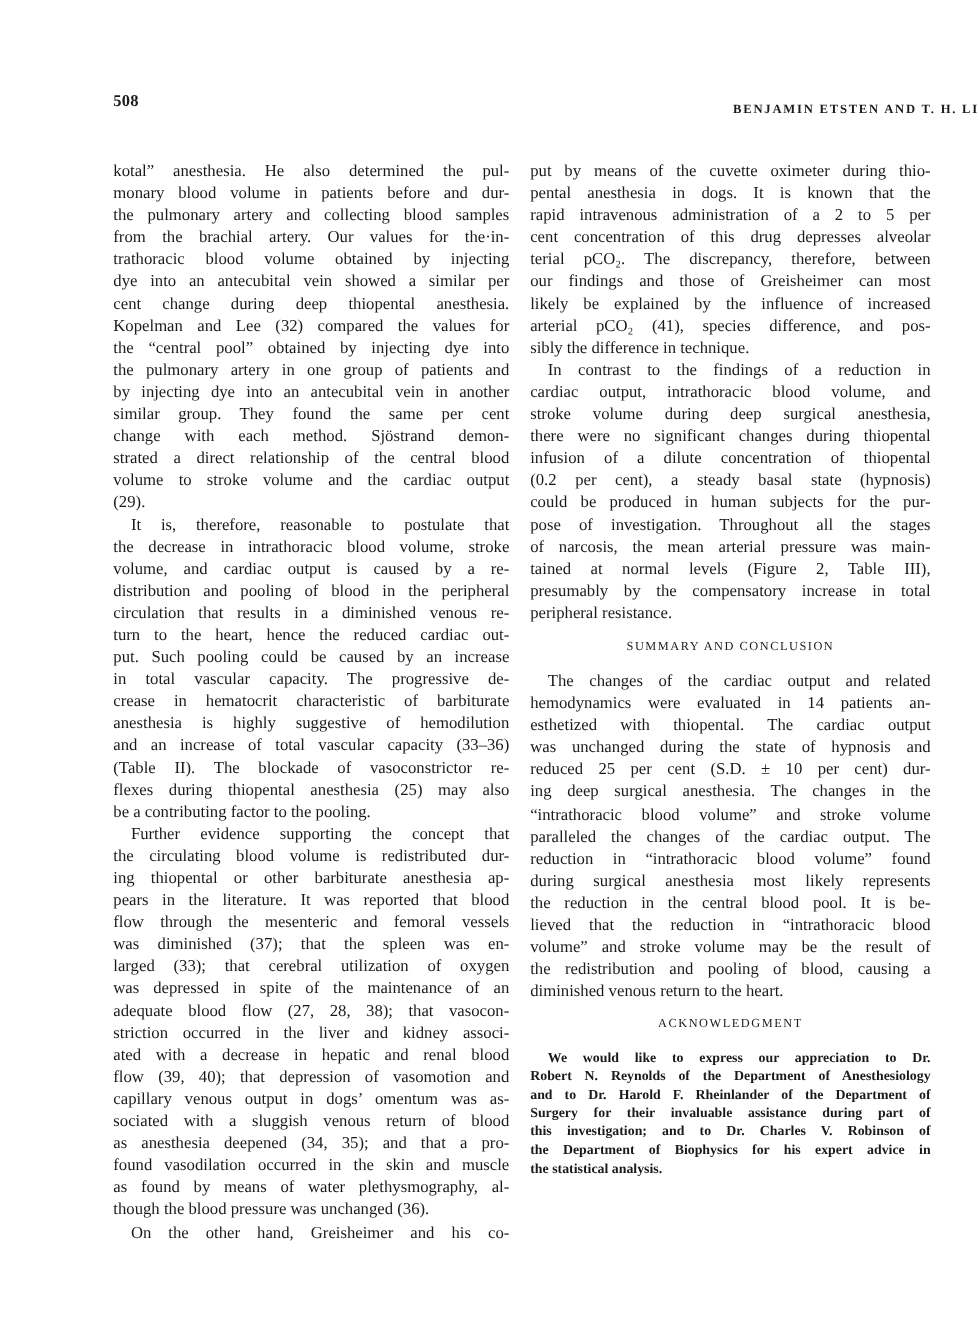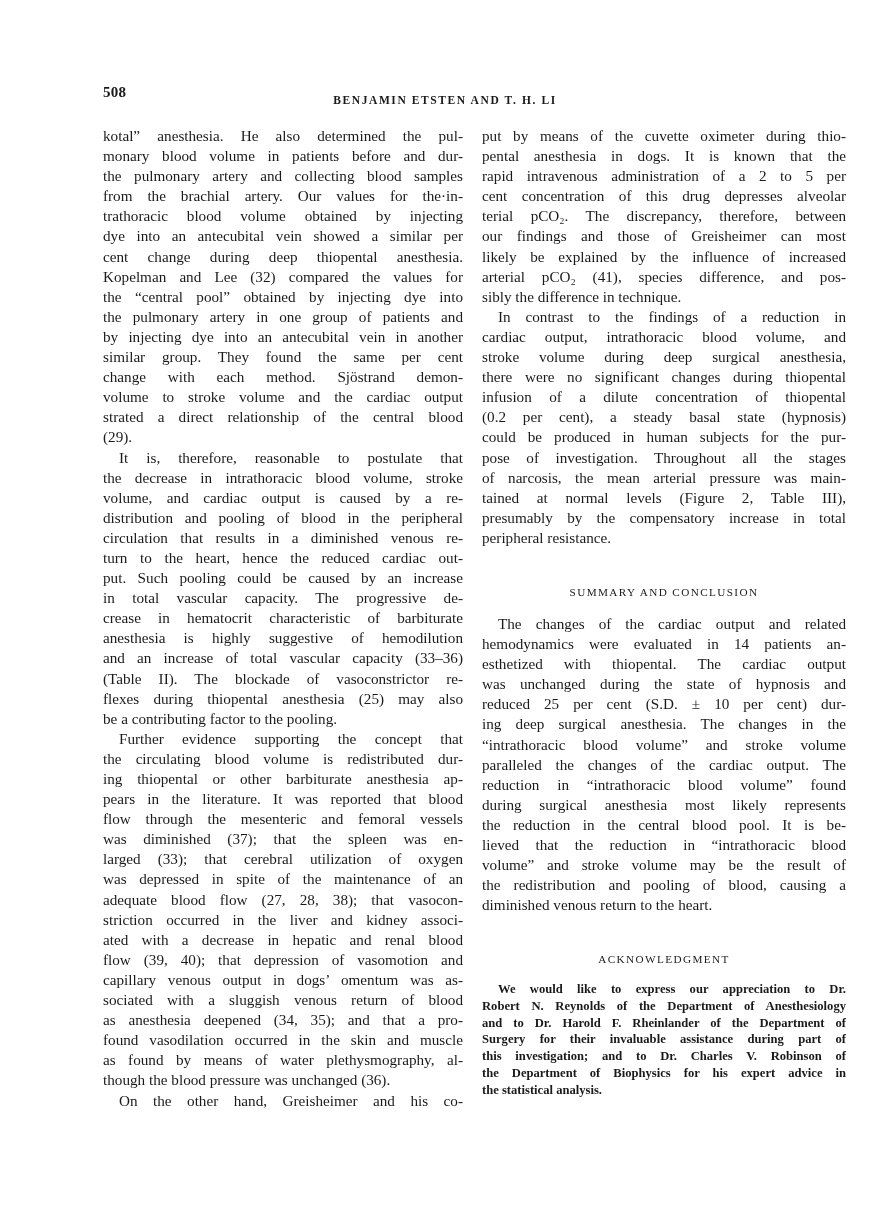--- a/index.html
+++ b/index.html
@@ -7,38 +7,38 @@
       width: 890px; height: 1209px; position: relative; overflow: hidden;
       font-family: "Liberation Serif", "DejaVu Serif", serif;
       color: #1a1a1a;
     }
     .page-number {
       position: absolute; left: 103px; top: 84px;
       font-size: 15px; font-weight: bold; letter-spacing: 0.2px;
     }
     .running-head {
       position: absolute; left: 0; width: 890px; top: 94px;
-      text-align: center; font-size: 11.5px; font-weight: bold;
+      text-align: right; font-size: 11.5px; font-weight: bold;
       letter-spacing: 1.6px;
     }
     .col {
-      position: absolute; top: 126px; width: 360px;
+      position: absolute; top: 146px; width: 360px;
       font-size: 15.2px; line-height: 20.1px;
     }
     .col-left { left: 103px; }
     .col-right { left: 482px; width: 364px; }
     .line {
       display: block; white-space: nowrap; height: 20.1px;
       text-align: justify; text-align-last: justify;
     }
     .line.last { text-align-last: left; }
     .line.indent { padding-left: 16px; }
     .section-heading {
       display: block; text-align: center; font-size: 11.2px;
-      letter-spacing: 1.4px; margin: 34px 0 18px 0; height: 14px;
+      letter-spacing: 1.4px; margin: 10px 0 18px 0; height: 14px;
     }
     .ack {
       font-size: 12.6px; line-height: 16.7px; font-weight: bold;
     }
     .ack .line { height: 16.7px; }
   </style>
 </head>
 <body>
 
 <div>
@@ -53,22 +53,22 @@
         <span class="line">from the brachial artery.  Our values for the·in-</span>
         <span class="line">trathoracic blood volume obtained by injecting</span>
         <span class="line">dye into an antecubital vein showed a similar per</span>
         <span class="line">cent change during deep thiopental anesthesia.</span>
         <span class="line">Kopelman and Lee (32) compared the values for</span>
         <span class="line">the “central pool” obtained by injecting dye into</span>
         <span class="line">the pulmonary artery in one group of patients and</span>
         <span class="line">by injecting dye into an antecubital vein in another</span>
         <span class="line">similar group.  They found the same per cent</span>
         <span class="line">change with each method.  Sjöstrand demon-</span>
+        <span class="line">strated a direct relationship of the central blood</span>
         <span class="line">volume to stroke volume and the cardiac output</span>
-        <span class="line">strated a direct relationship of the central blood</span>
         <span class="line last">(29).</span>
       </div>
     <div>
         <span class="line indent">It is, therefore, reasonable to postulate that</span>
         <span class="line">the decrease in intrathoracic blood volume, stroke</span>
         <span class="line">volume, and cardiac output is caused by a re-</span>
         <span class="line">distribution and pooling of blood in the peripheral</span>
         <span class="line">circulation that results in a diminished venous re-</span>
         <span class="line">turn to the heart, hence the reduced cardiac out-</span>
         <span class="line">put.  Such pooling could be caused by an increase</span>

